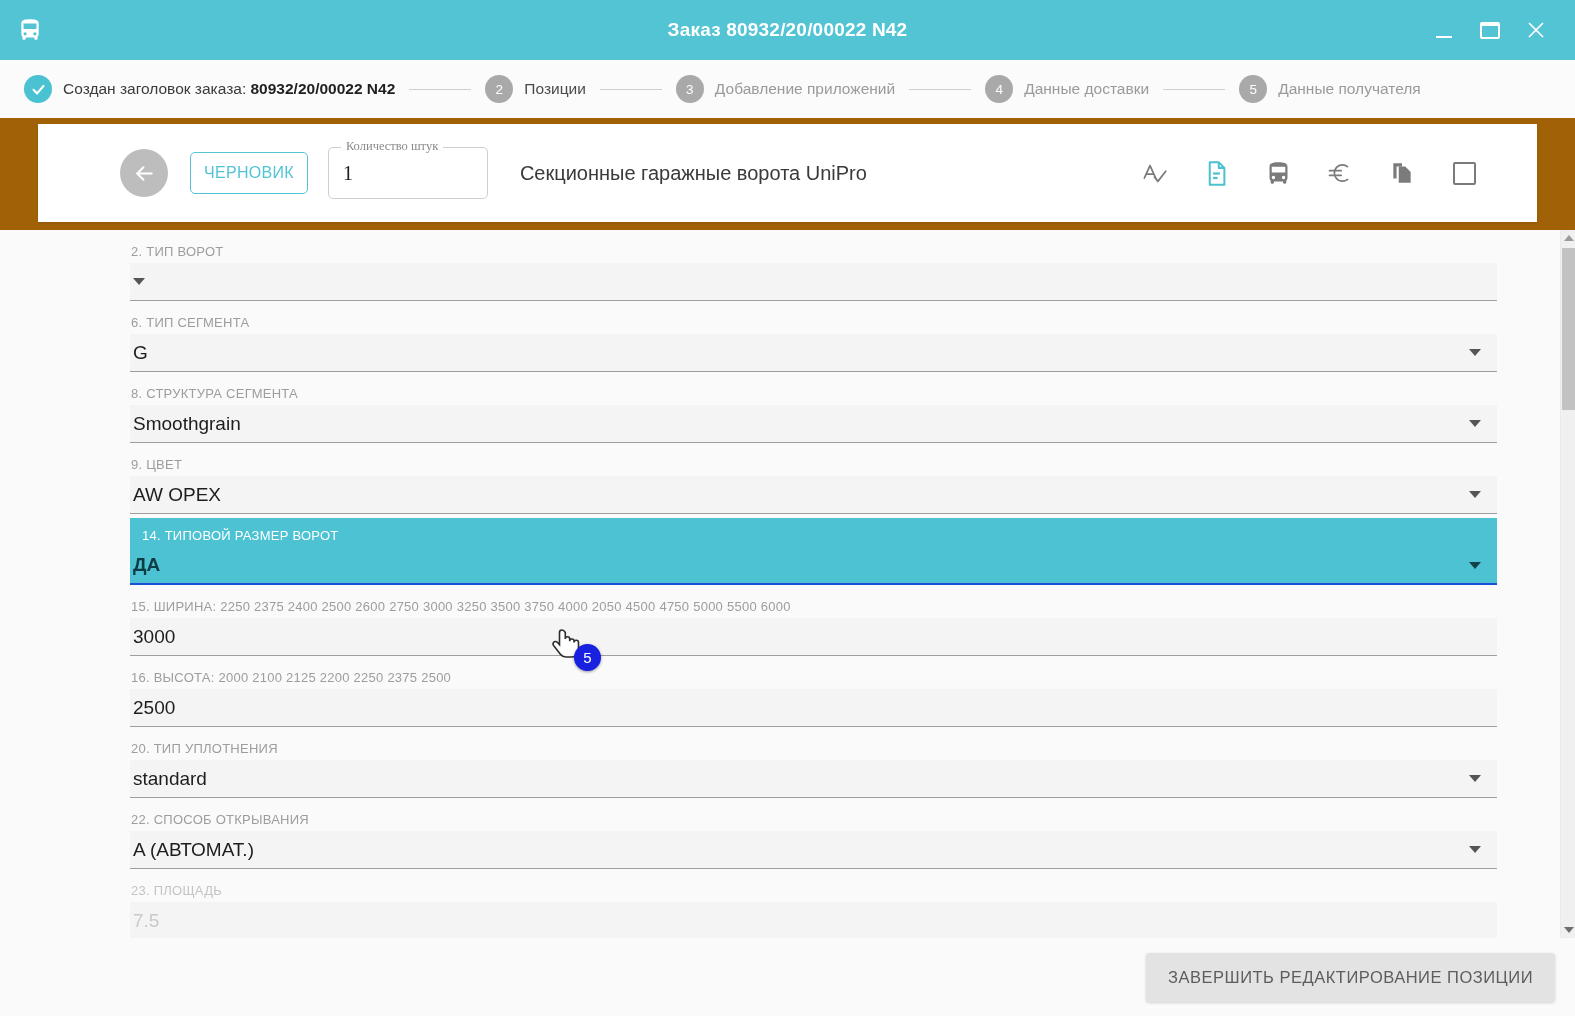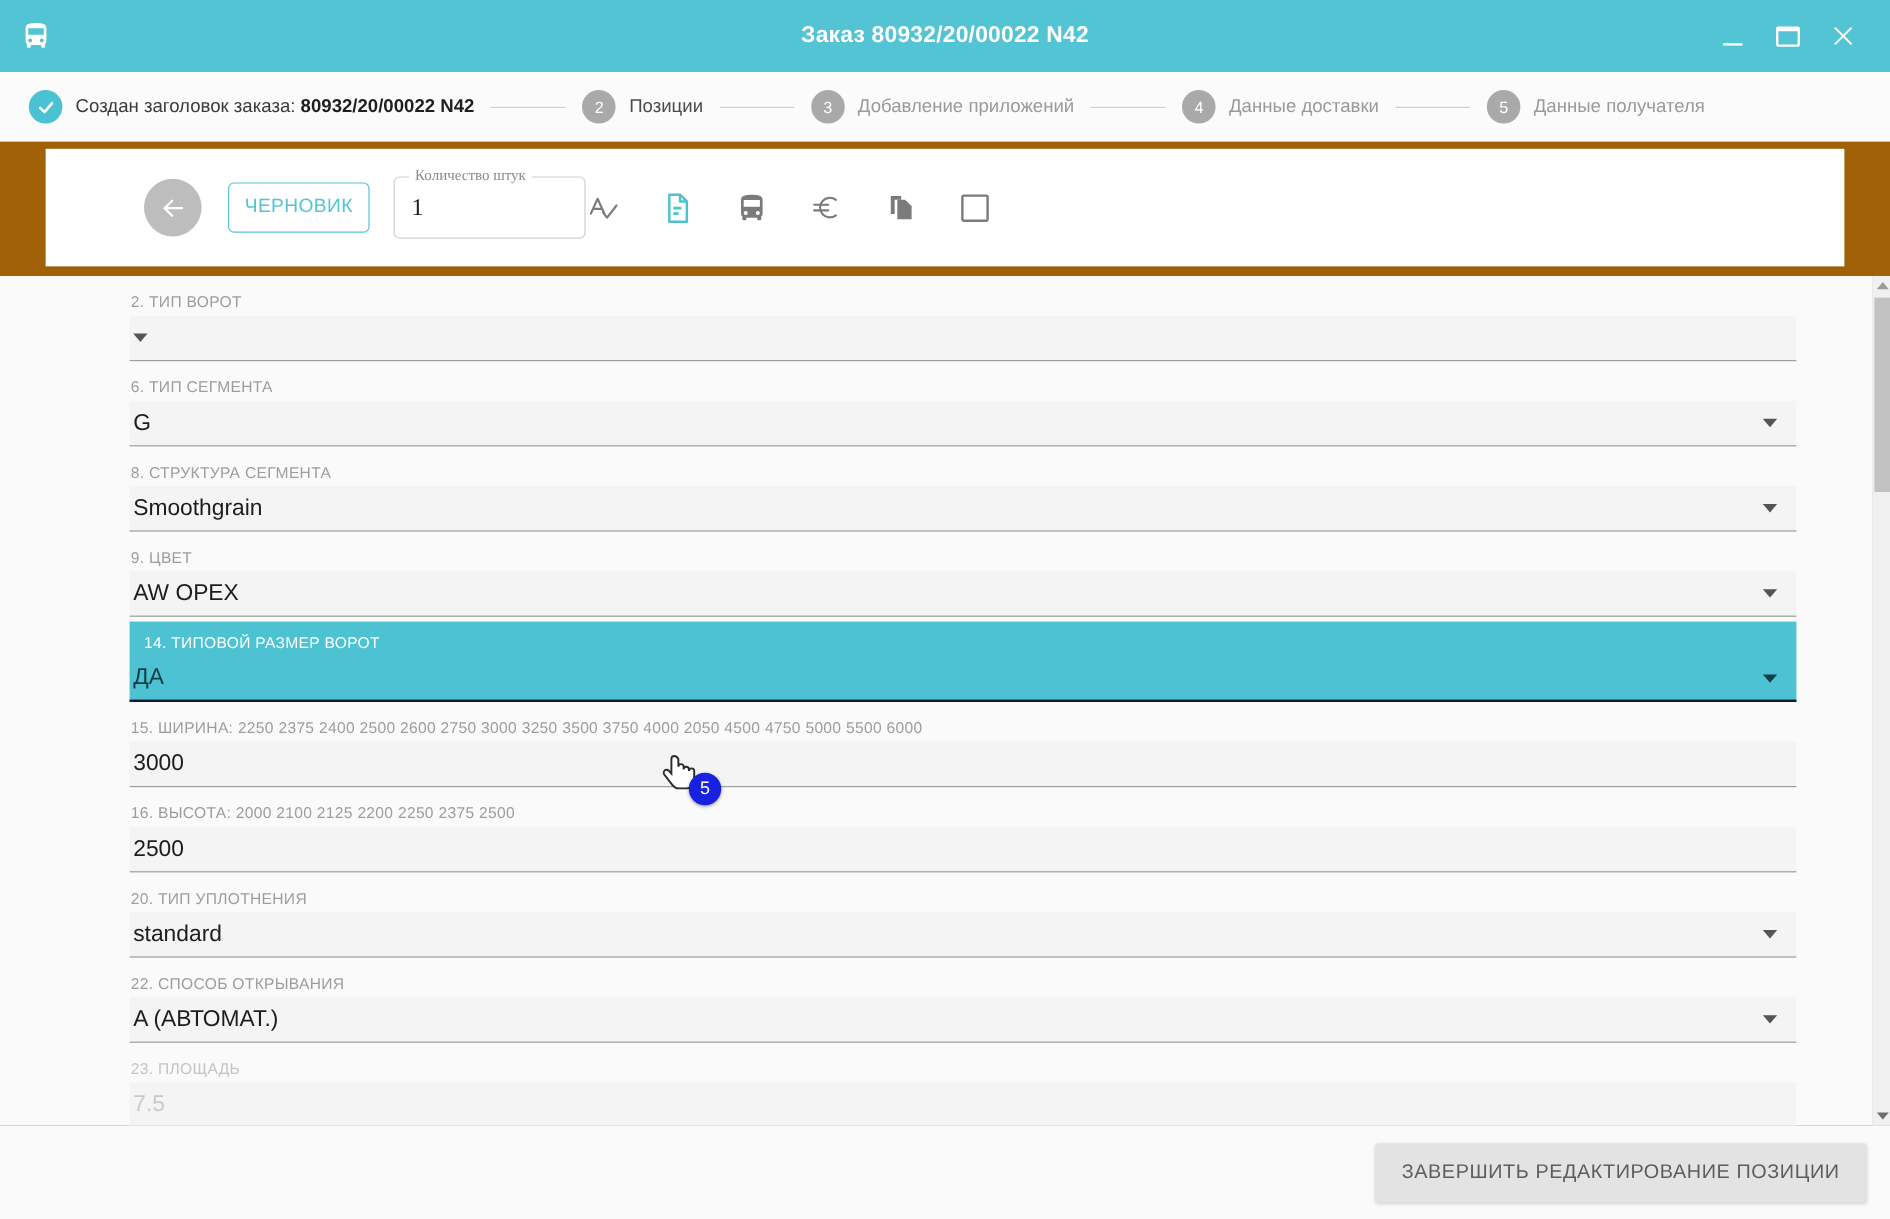--- a/index.html
+++ b/index.html
@@ -174,20 +174,21 @@
     flex: 1 1 auto;
     position: relative;
     overflow: hidden;
     margin: 8px 0 0 0;
     background: #fafafa;
   }
   .form-inner {
     padding: 0 78px 0 108px;
     position: relative;
     height: 100%;
+    margin-left: 22px;
   }
   .field {
     position: relative;
     padding-top: 14px;
   }
   .field-label {
     font-size: 13px;
     color: #9d9d9d;
     letter-spacing: .25px;
     padding-left: 1px;
@@ -215,21 +216,22 @@
     flex: 0 0 auto;
   }
   .field.highlight {
     background: #4cc2d2;
     padding-top: 10px;
     margin-top: 4px;
   }
   .field.highlight .field-label { color: #ffffff; padding-left: 12px; }
   .field.highlight .field-control {
     background: transparent;
-    border-bottom: 2px solid #0f172a;
+    border-bottom: 2px solid #1d4ed8;
+    font-weight: bold;
   }
   .field.highlight .field-value { color: #0e3c44; }
   .field.highlight .caret { border-top-color: #14404a; }
   .field.faded .field-label { color: #c4c4c4; }
   .field.faded .field-value { color: #c9c9c9; }
 
   
   .scrollbar {
     position: absolute;
     top: 0; right: 0;
@@ -380,20 +382,21 @@
         </svg>
       </div>
 
       <div class="draft-badge">ЧЕРНОВИК</div>
 
       <div class="qty-box">
         <span class="qty-legend">Количество штук</span>
         <span class="qty-value">1</span>
       </div>
 
+      <div class="item-title">Секционные гаражные ворота UniPro</div>
 
       <div class="icon-bar">
         <div class="tool-icon">
           <svg width="27" height="27" viewBox="0 0 24 24" fill="none" stroke="currentColor" stroke-width="1.6" stroke-linecap="round" stroke-linejoin="round">
             <path d="M3 16L8 5l5 11"></path>
               <line x1="5" y1="12.5" x2="11" y2="12.5"></line>
             <polyline points="12,15 15,19 22,10"></polyline>
           </svg>
         </div>
         <div class="tool-icon active">

